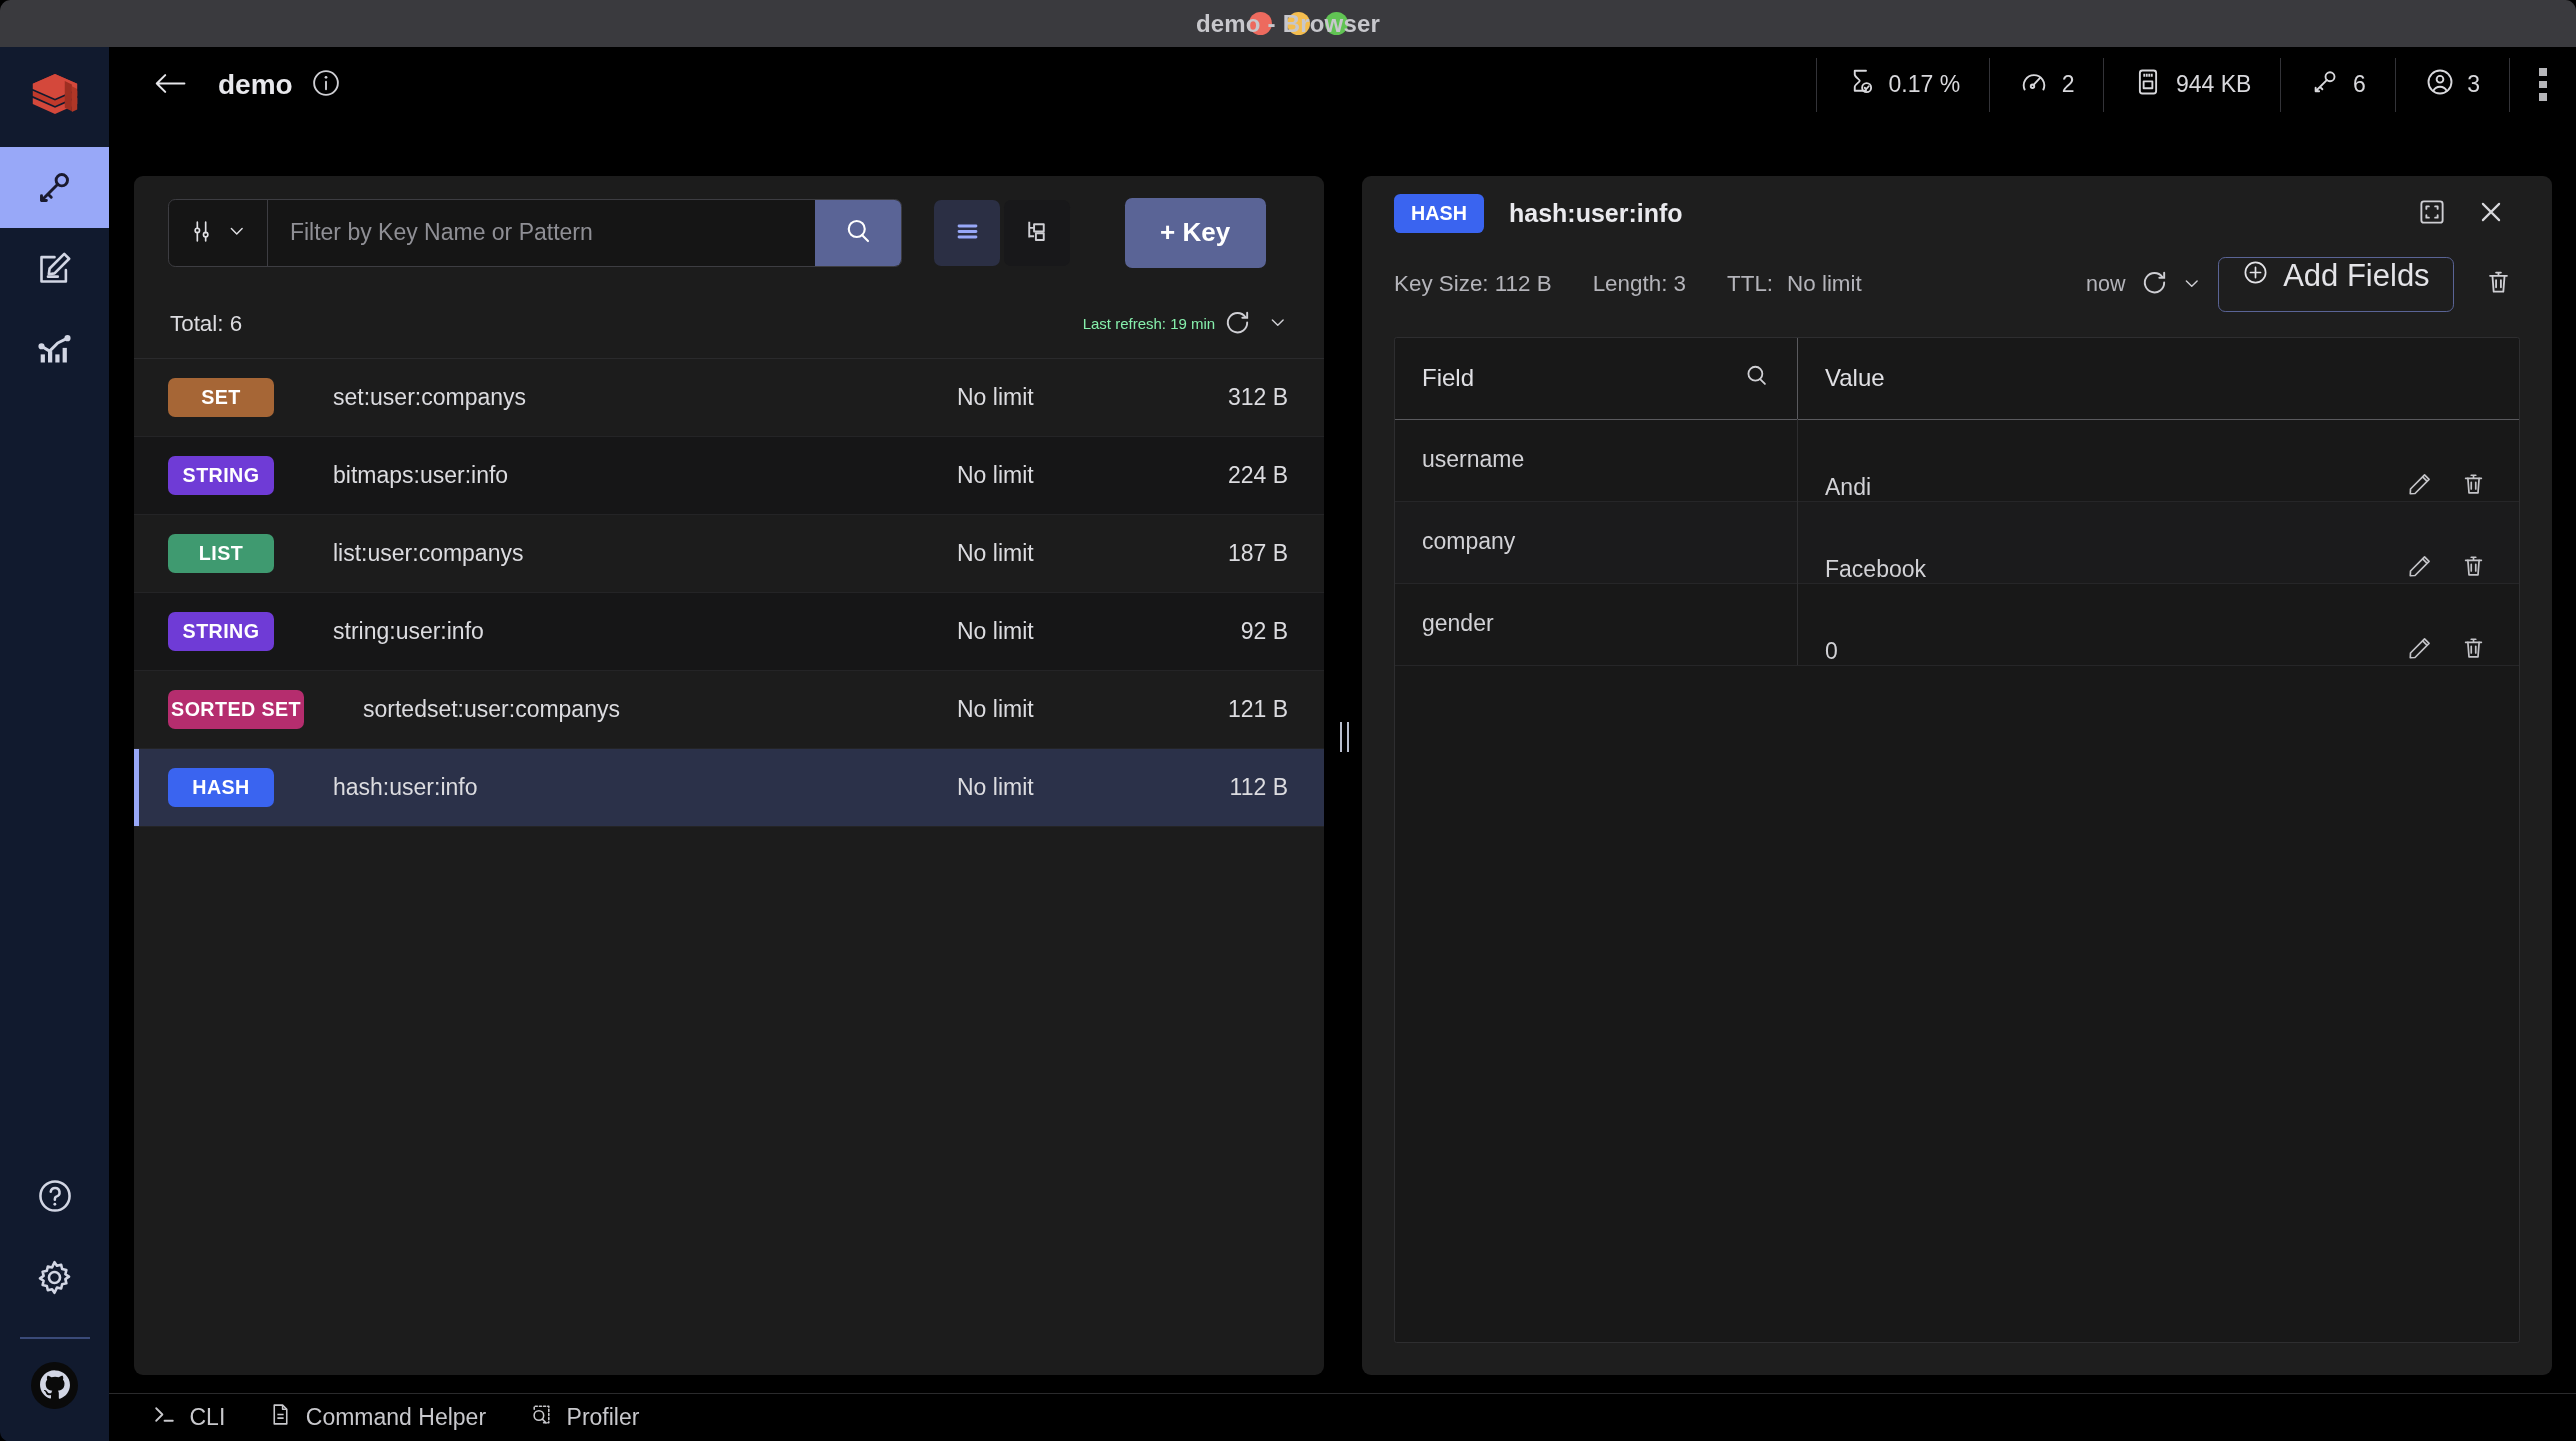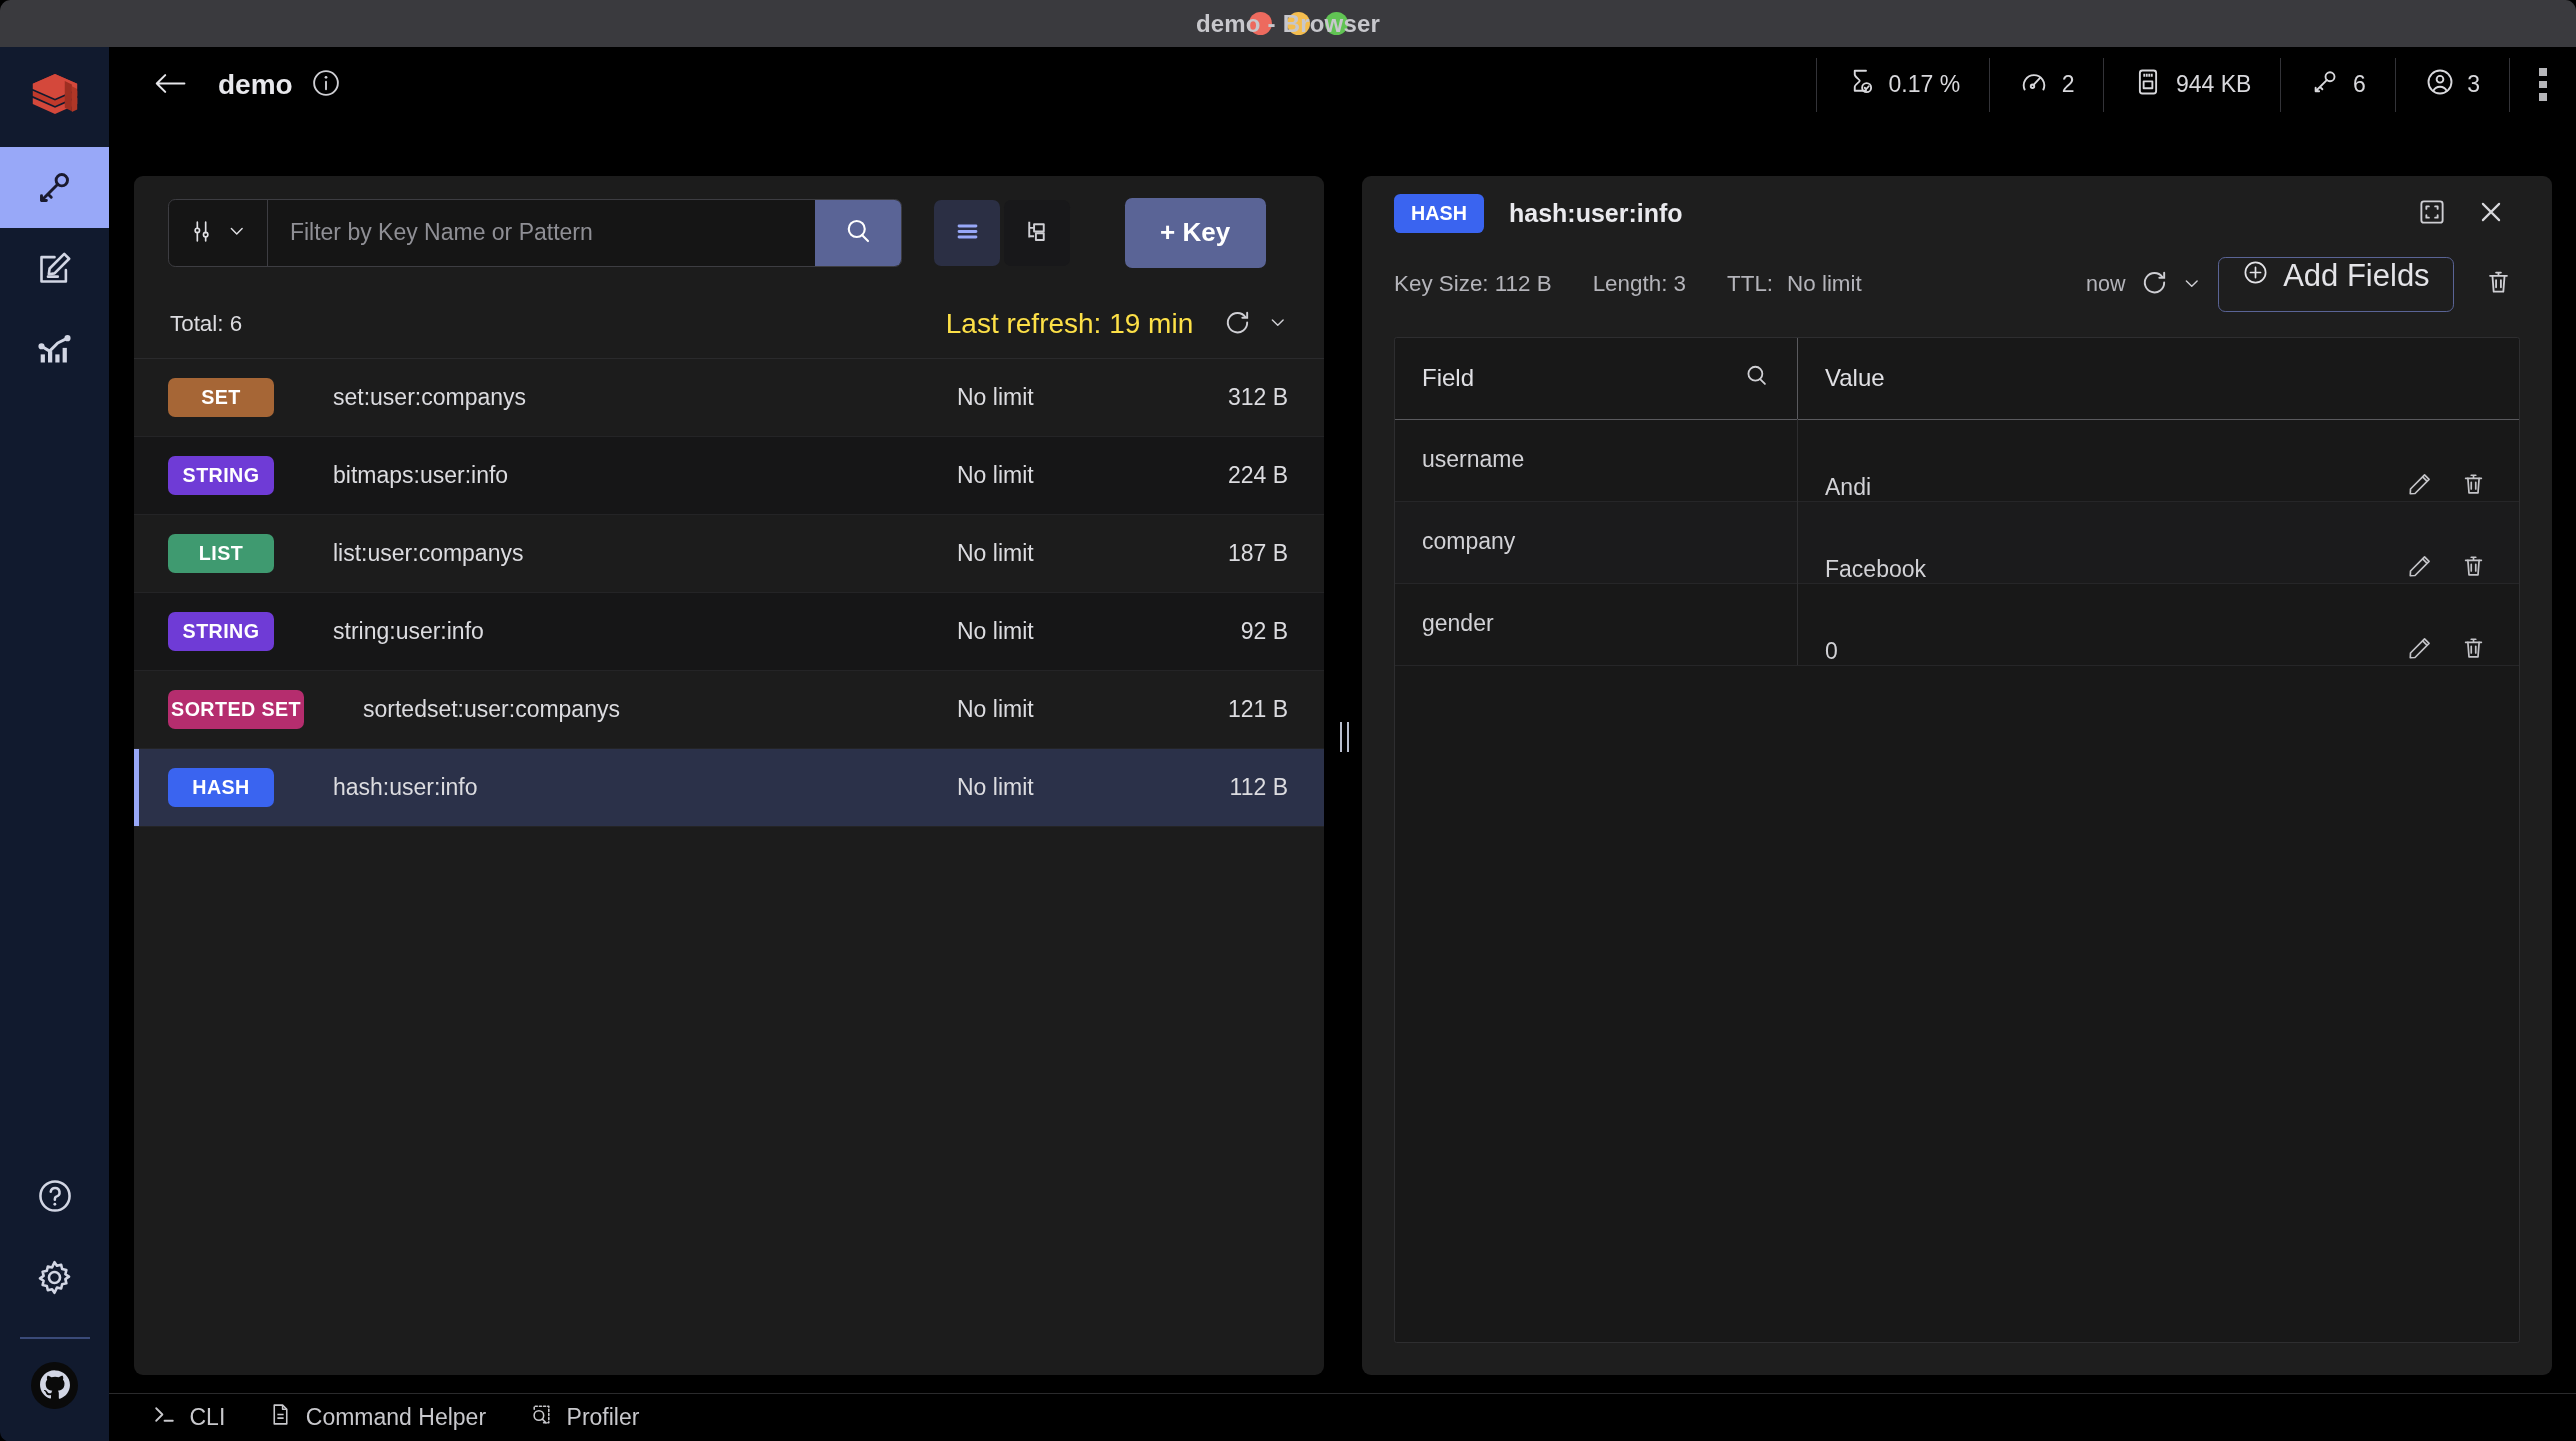--- a/index.html
+++ b/index.html
@@ -128,21 +128,21 @@
     background: #5a6496; border-radius: 7.2px; border: none;
     color: #ffffff; font-size: 26px; font-weight: bold;
     font-family: "Liberation Sans", sans-serif; cursor: pointer;
   }
   .keys-subbar {
     height: 70px; display: flex; align-items: center;
     padding: 0 36px; border-bottom: 0.9px solid #2a2a2c;
   }
   .total-txt { color: #dcdce0; font-size: 22.4px; }
   .subbar-spacer { flex: 1; }
-  .refresh-txt { color: #fde047; font-size: 28px; margin-right: 30px; }
+  .refresh-txt { color: #86efac; font-size: 15px; margin-right: 8px; }
   .refresh-icons { display: flex; align-items: center; gap: 14.3px; }
 
   .key-row {
     height: 78px; display: flex; align-items: center;
     padding: 0 36px 0 0; position: relative;
     border-bottom: 0.9px solid #242426;
   }
   .key-row:nth-child(odd)  { background: #1c1c1c; }
   .key-row:nth-child(even) { background: #161617; }
   .key-row.selected { background: #2b3149; }

